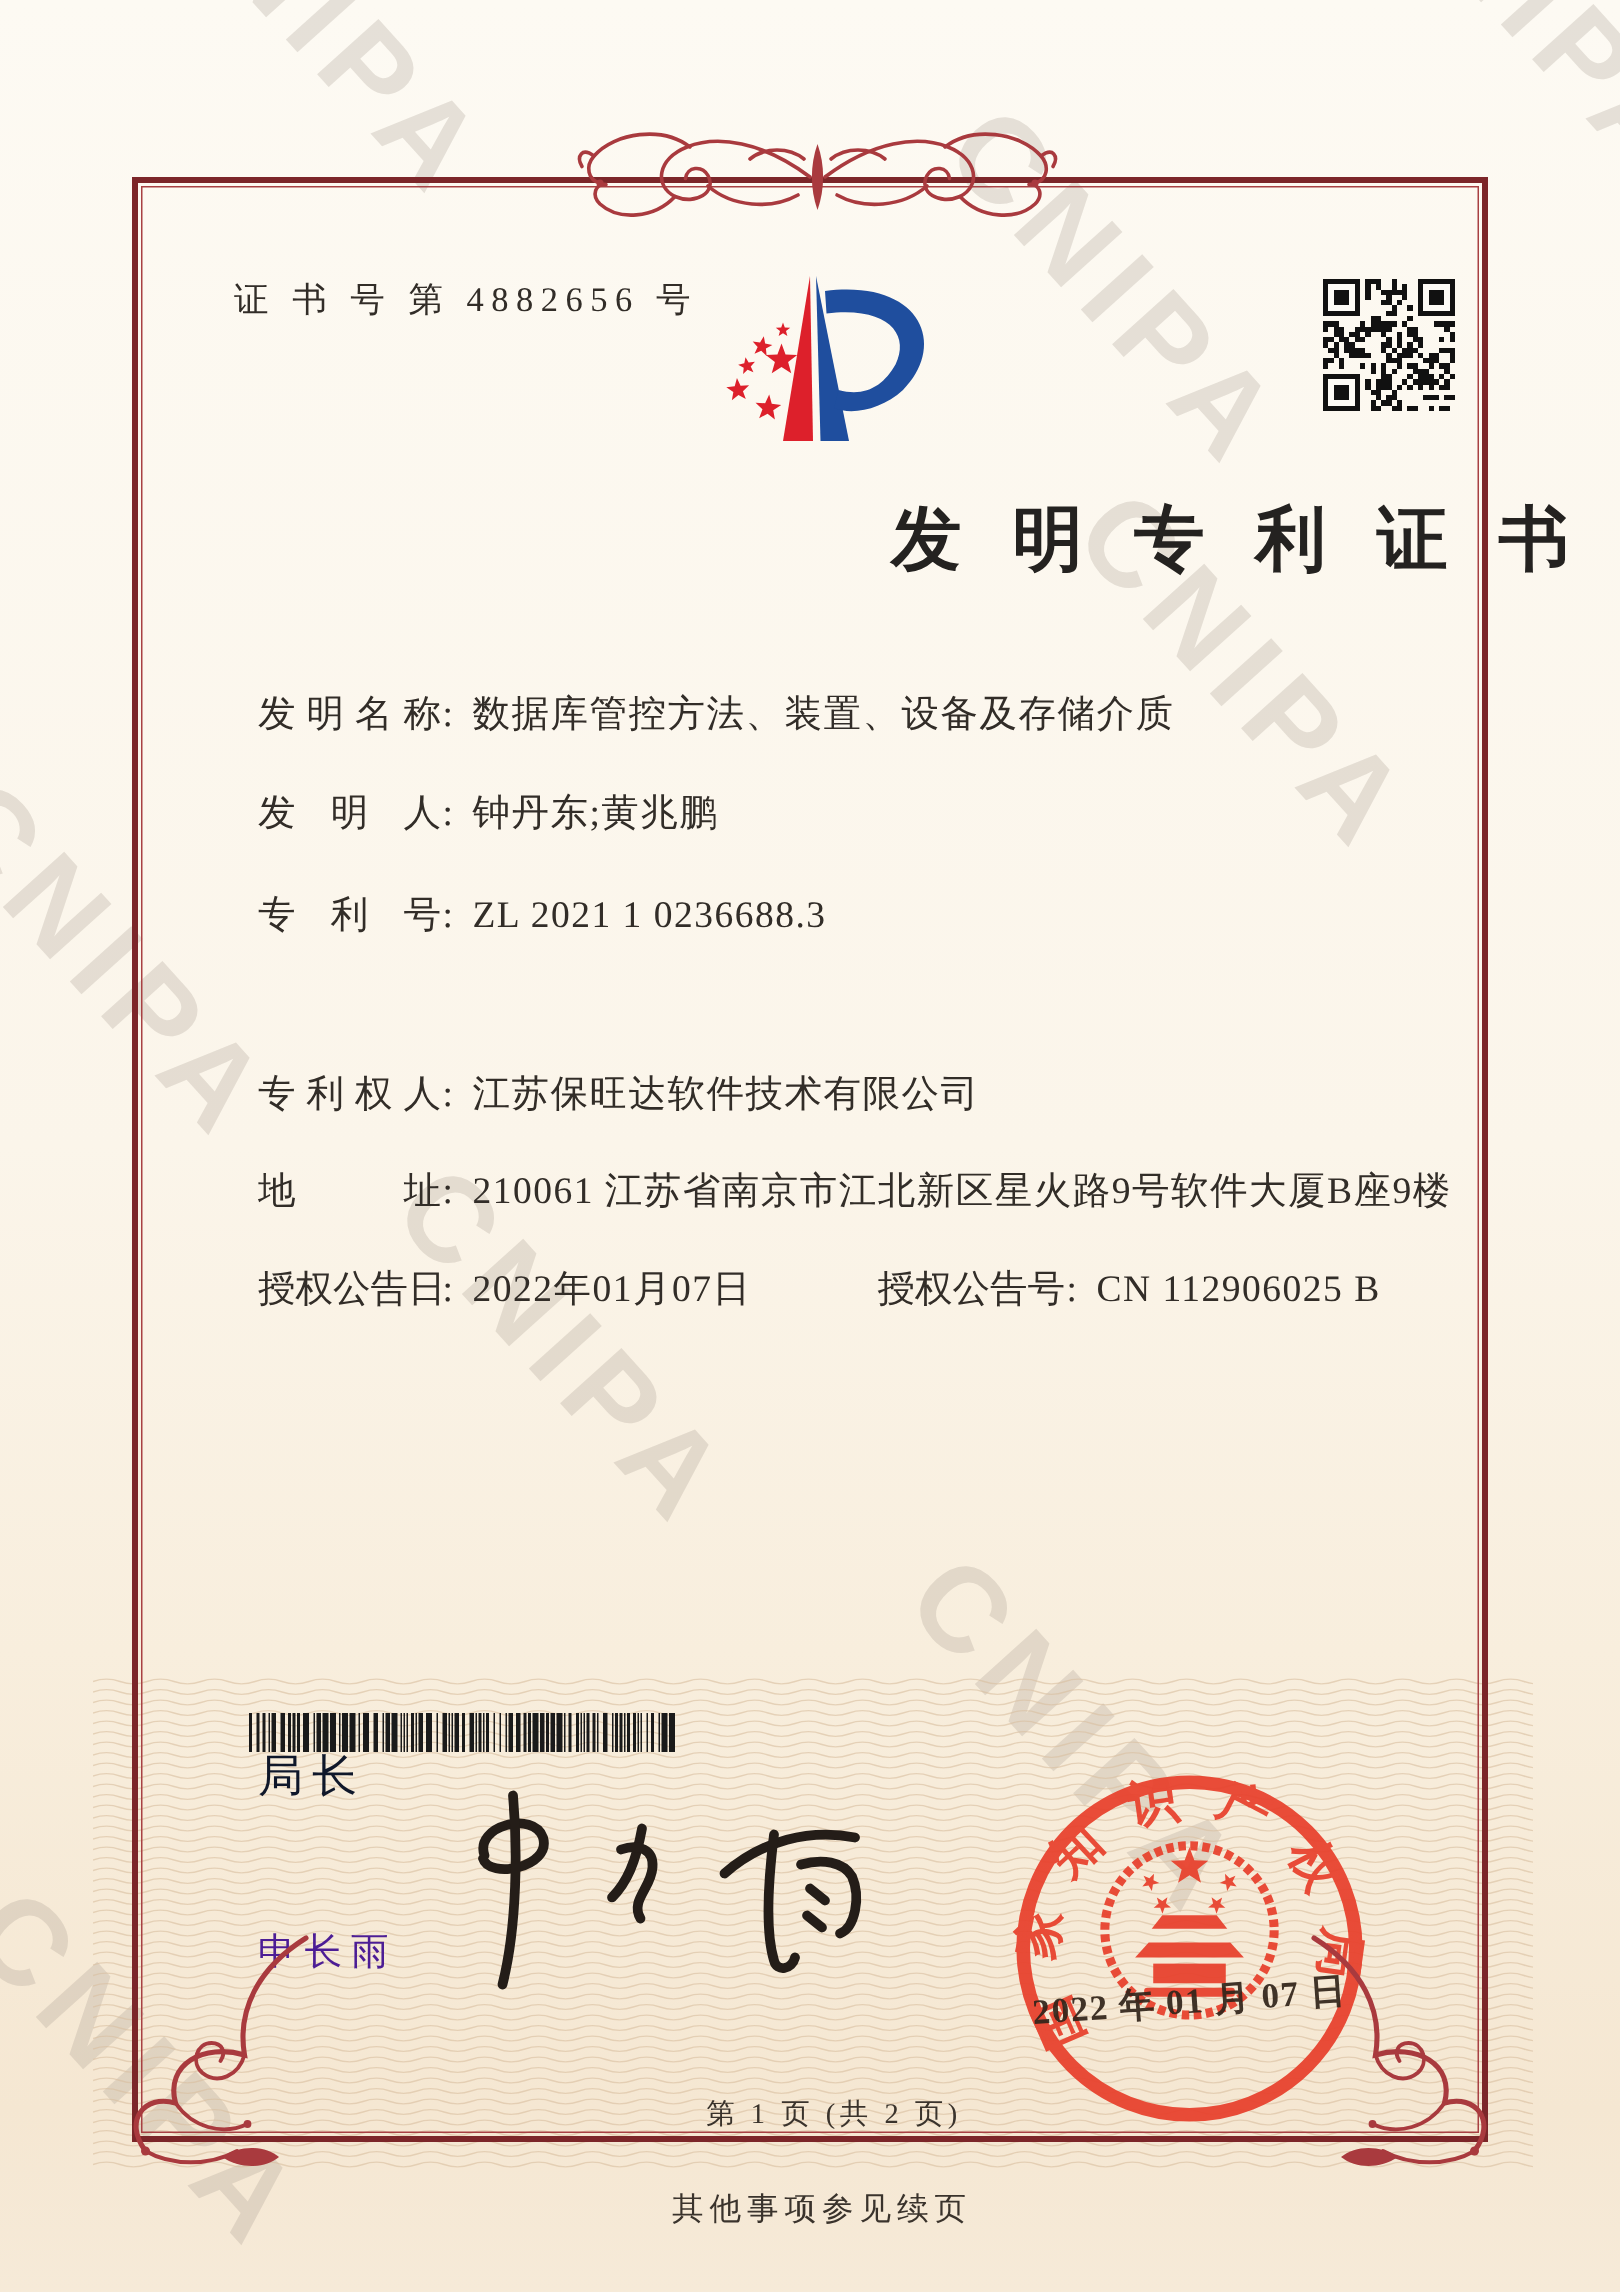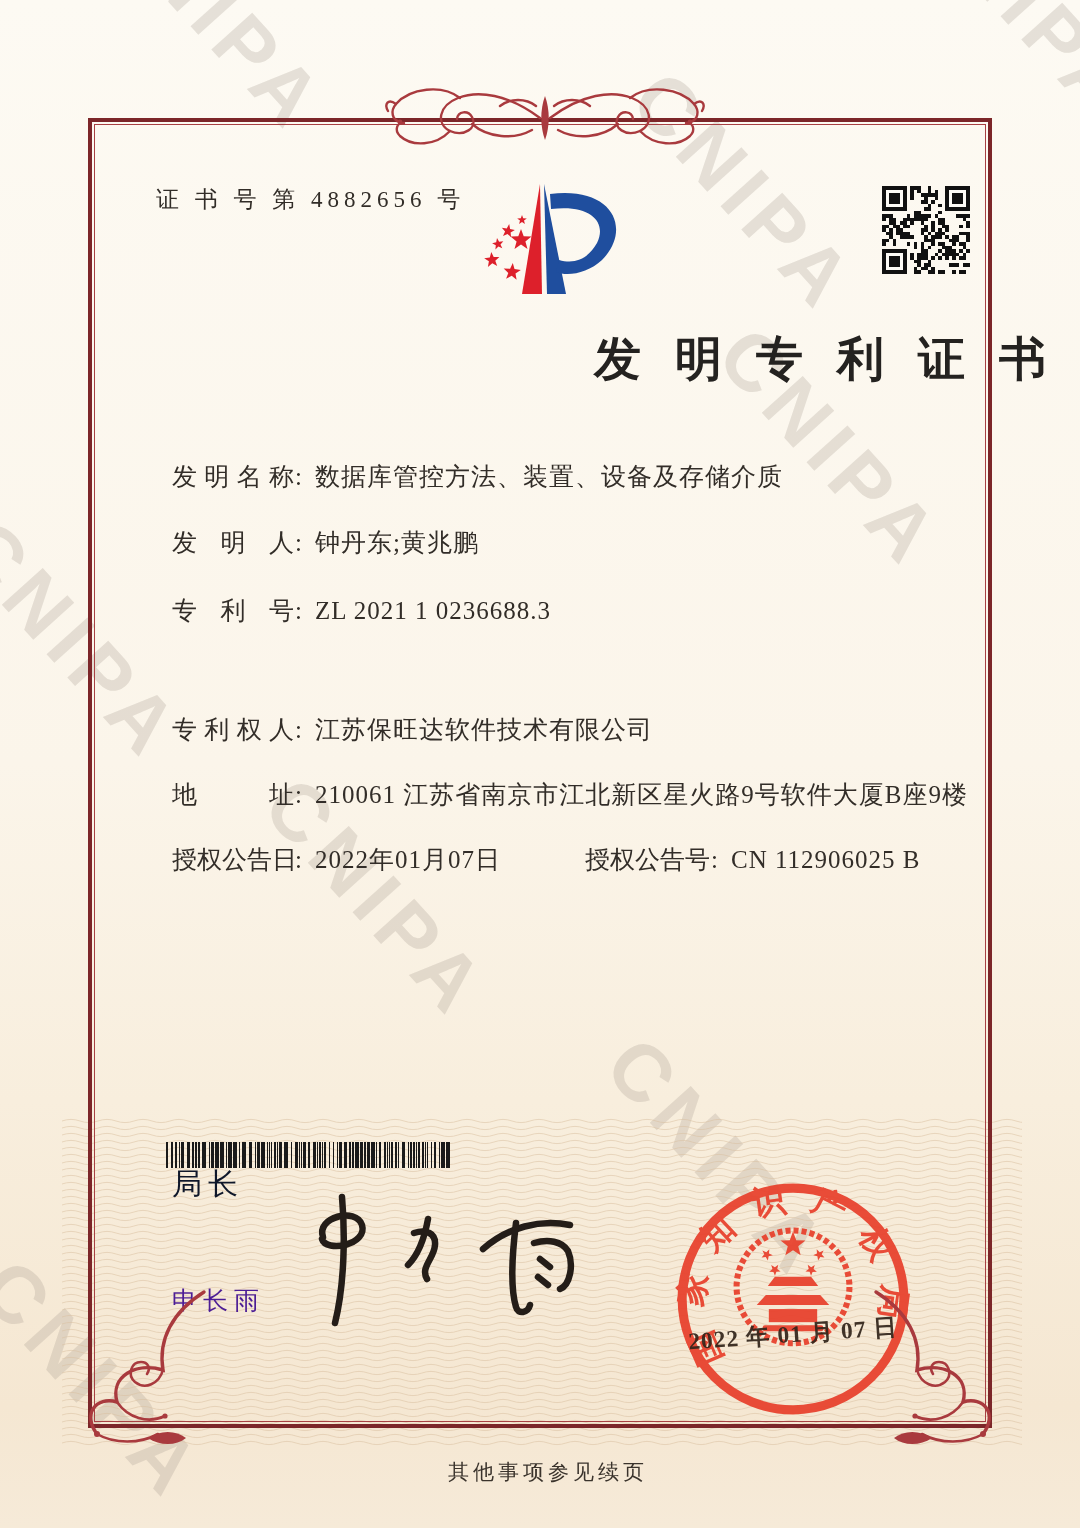--- a/index.html
+++ b/index.html
@@ -483,14 +483,15 @@
       <g fill="var(--seal-red,#e8402c)">
         <path d="M112 108 h36 l7 9 h-50 z"></path>
         <path d="M103 126 h54 l9 10 h-72 z"></path>
         <rect x="106" y="140" width="48" height="13"></rect>
         <rect x="100" y="156" width="60" height="6" rx="2"></rect>
       </g>
     </g>
   </svg>
   <div class="seal-date">2022 年 01 月 07 日</div>
 
+  <div class="page-footer">第 1 页 (共 2 页)</div>
   <div class="note">其他事项参见续页</div>
 </div>
 
 </body></html>

